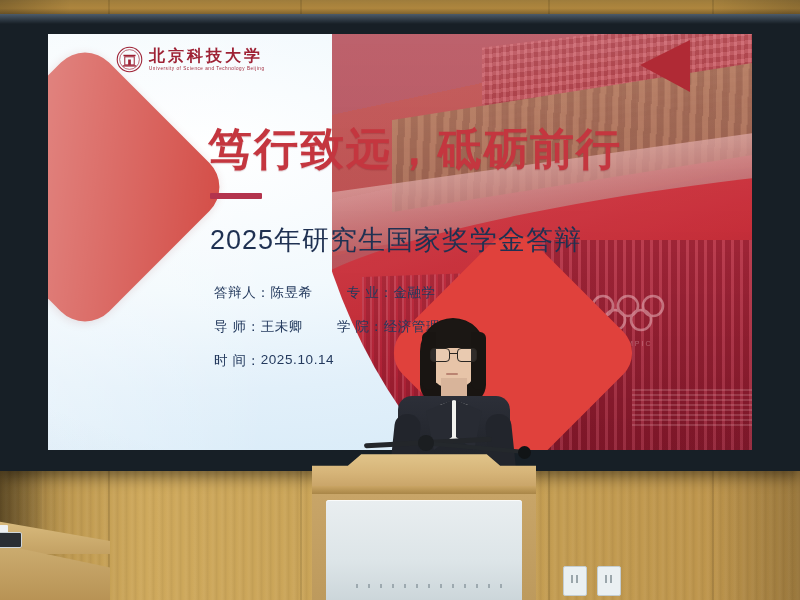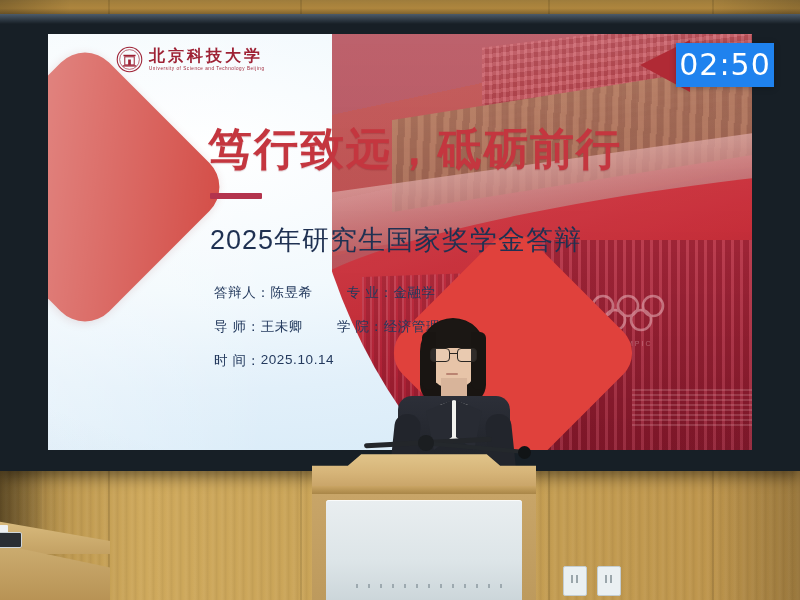--- a/index.html
+++ b/index.html
@@ -560,23 +560,20 @@
       </div>
       <div class="meta-line meta-3">
         <span class="mcell">时  间：</span>
         <span class="mcell">2025.10.14</span>
       </div>
 
       <div class="slide-vignette"></div>
     </div>
 
     <div class="timer-wedge"></div>
-    <div class="timer">
-      <span class="timer-text">02:50</span>
-    </div>
   </div>
 
   <div class="left-dark-panel"></div>
 
   <div class="person">
     <div class="p-hair-back"></div>
     <div class="p-face"></div>
     <div class="p-hair-front"></div>
     <div class="p-hair-l"></div>
     <div class="p-hair-r"></div>

